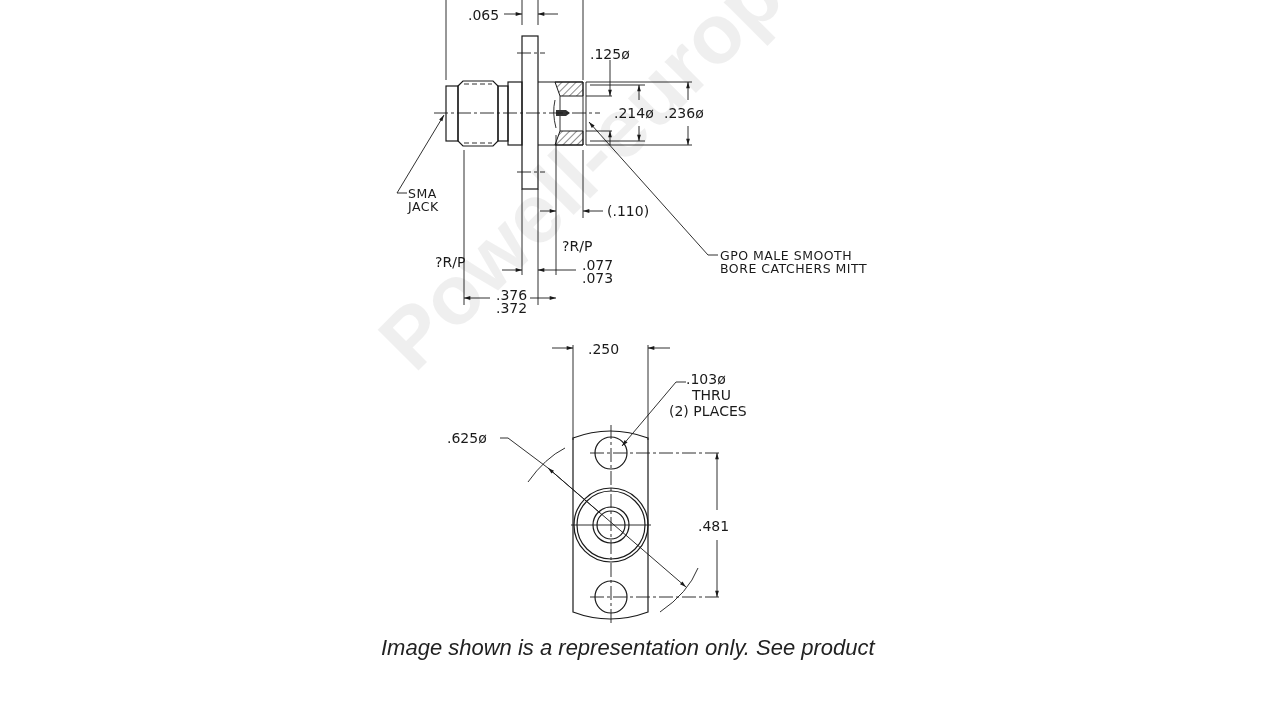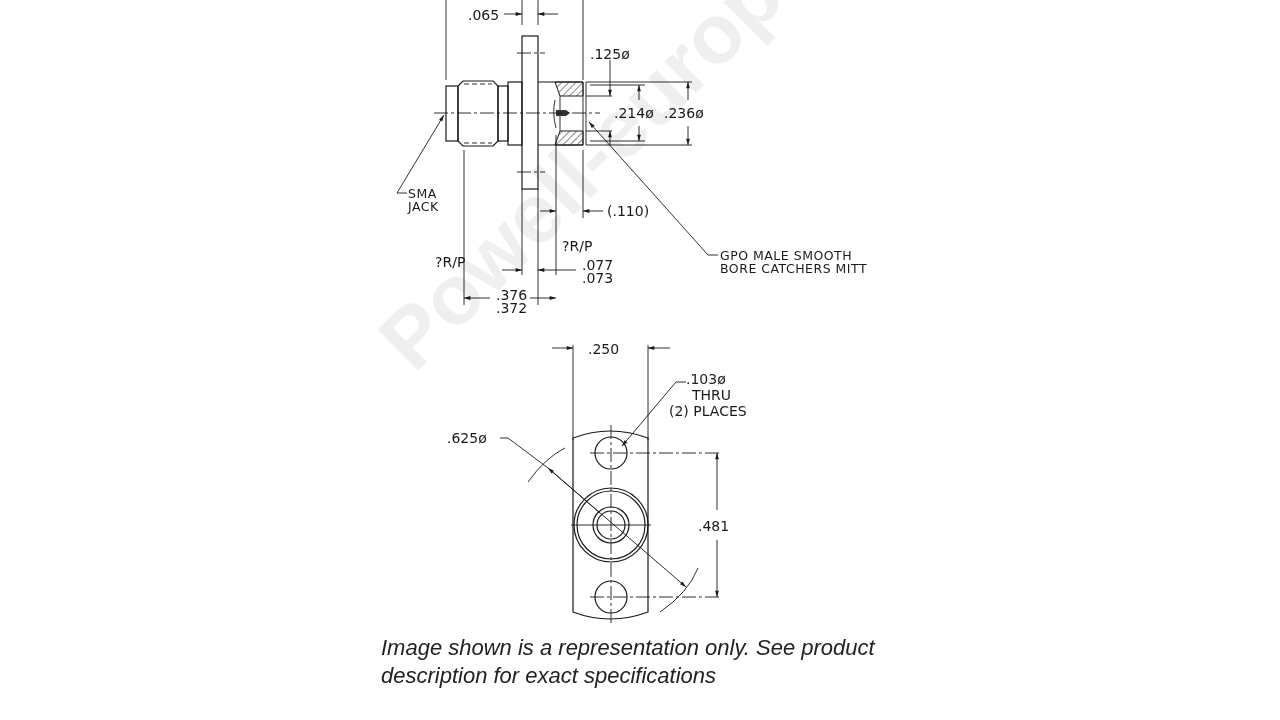--- a/index.html
+++ b/index.html
@@ -202,15 +202,14 @@
     <text class="dimtext" x="692" y="400">THRU</text>
     <text class="dimtext" x="669" y="416">(2) PLACES</text>
     <text class="dimtext" x="447" y="443">.625ø</text>
     <text class="dimtext" x="698" y="531">.481</text>
   </svg>
 
   <div class="watermark">Powell-europe.com</div>
 
   <div class="caption">
     <div>Image shown is a representation only. See product</div>
-    <div>description for exact specifications</div>
   </div>
 </div>
 
 </body></html>

